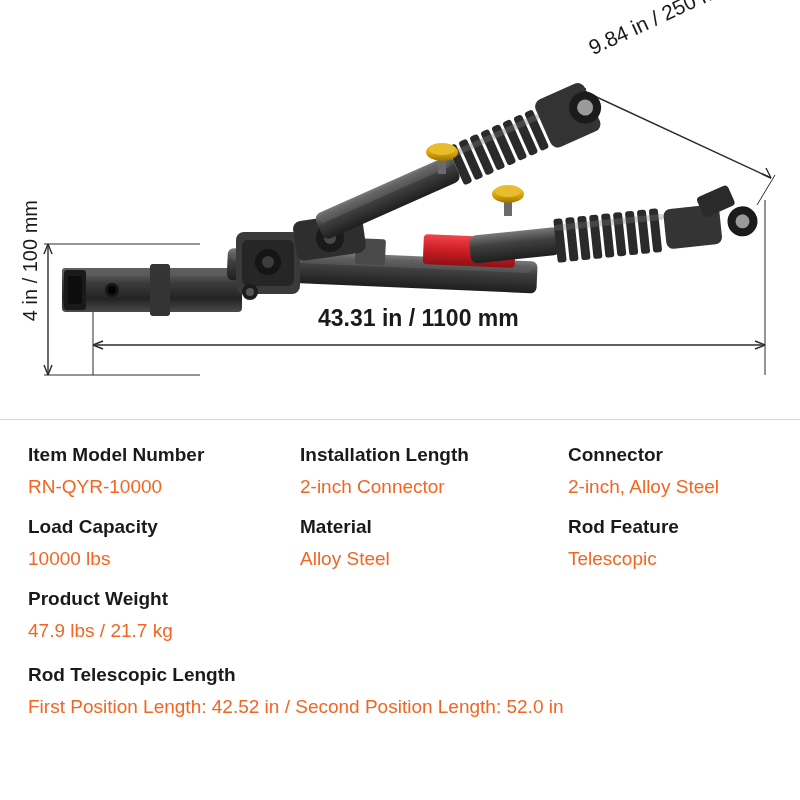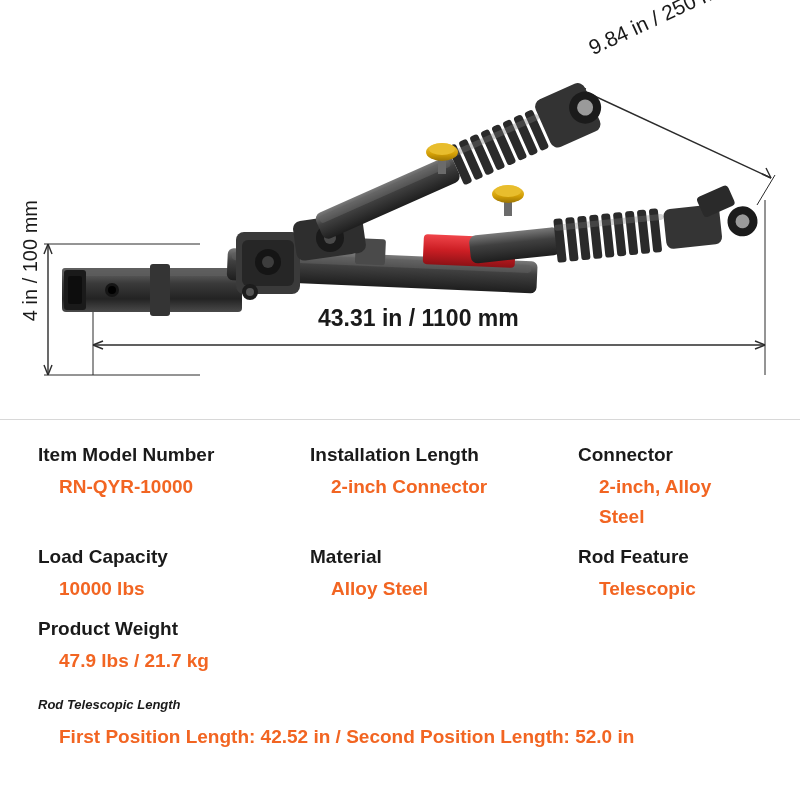--- a/index.html
+++ b/index.html
@@ -73,54 +73,52 @@
     background: #d8d8d8;
   }
 
   
   #specs {
     position: absolute;
     left: 0;
     top: 440px;
     width: 796px;
     height: 360px;
-    padding: 0 38px;
+    padding: 0 28px;
     box-sizing: border-box;
   }
   .spec-grid {
     display: grid;
     grid-template-columns: 272px 268px auto;
     row-gap: 0px;
   }
   .spec-cell {
     padding-bottom: 10px;
   }
   .spec-label {
     font-size: 19px;
     font-weight: bold;
     color: #1a1a1a;
     line-height: 30px;
   }
   .spec-value {
     font-size: 19px;
-    font-weight: bold;
+    font-weight: normal;
     color: #f26522;
     line-height: 30px;
     padding-top: 2px;
-    margin-left: 21px;
   }
   .spec-empty {
     height: 0;
   }
   #rod-length-block {
     margin-top: 4px;
   }
   #rod-length-block .spec-label {
-    font-size: 13px;
-    font-style: italic;
+    font-size: 19px;
   }
   #rod-length-block .spec-value {
     font-size: 19px;
   }
 </style>
 </head>
 <body>
 
 <div id="page">
 

